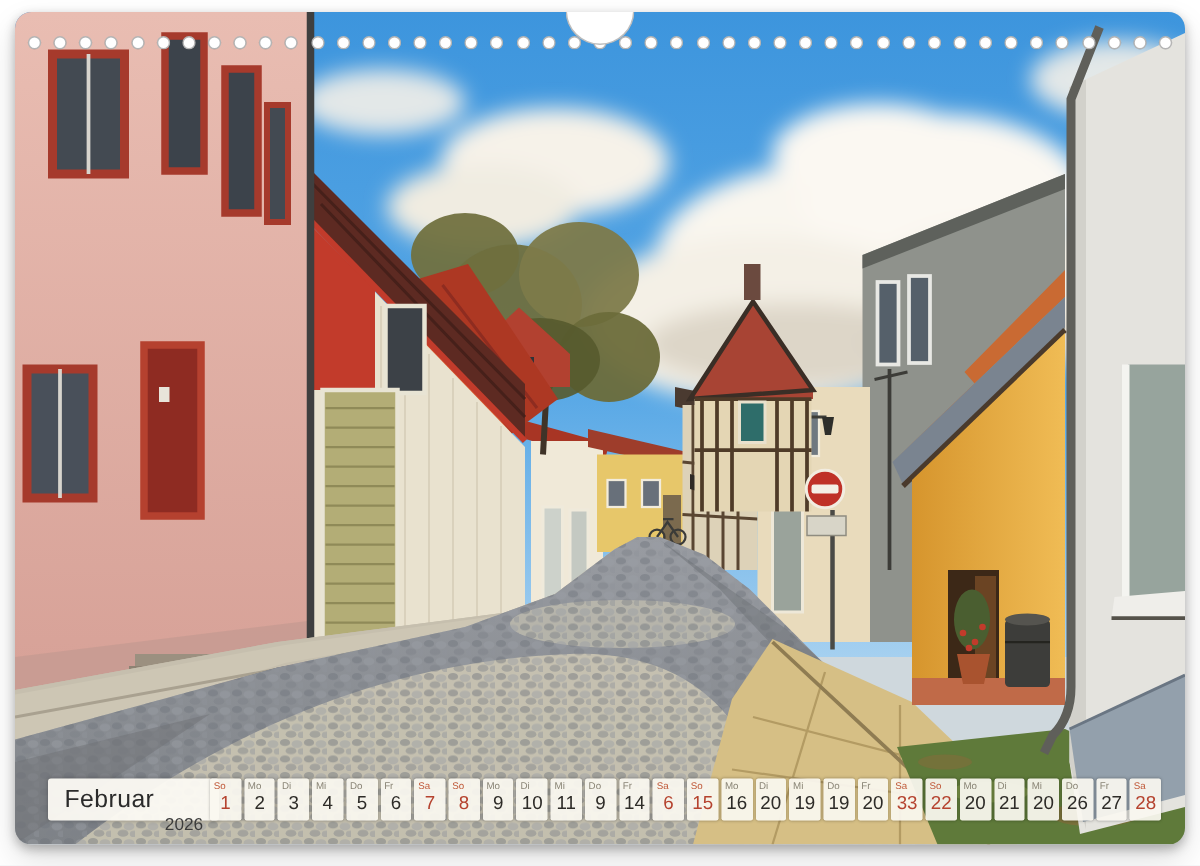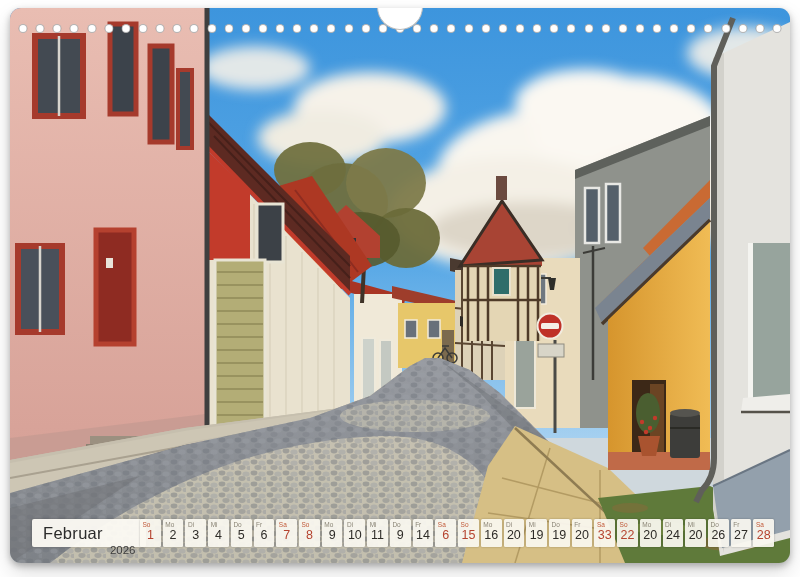--- a/index.html
+++ b/index.html
@@ -453,21 +453,21 @@
         <div class="cell we">
           <span class="wd">So</span>
           <span class="num">22</span>
         </div>
         <div class="cell">
           <span class="wd">Mo</span>
           <span class="num">20</span>
         </div>
         <div class="cell">
           <span class="wd">Di</span>
-          <span class="num">24</span>
+          <span class="num">21</span>
         </div>
         <div class="cell">
           <span class="wd">Mi</span>
           <span class="num">20</span>
         </div>
         <div class="cell">
           <span class="wd">Do</span>
           <span class="num">26</span>
         </div>
         <div class="cell">

